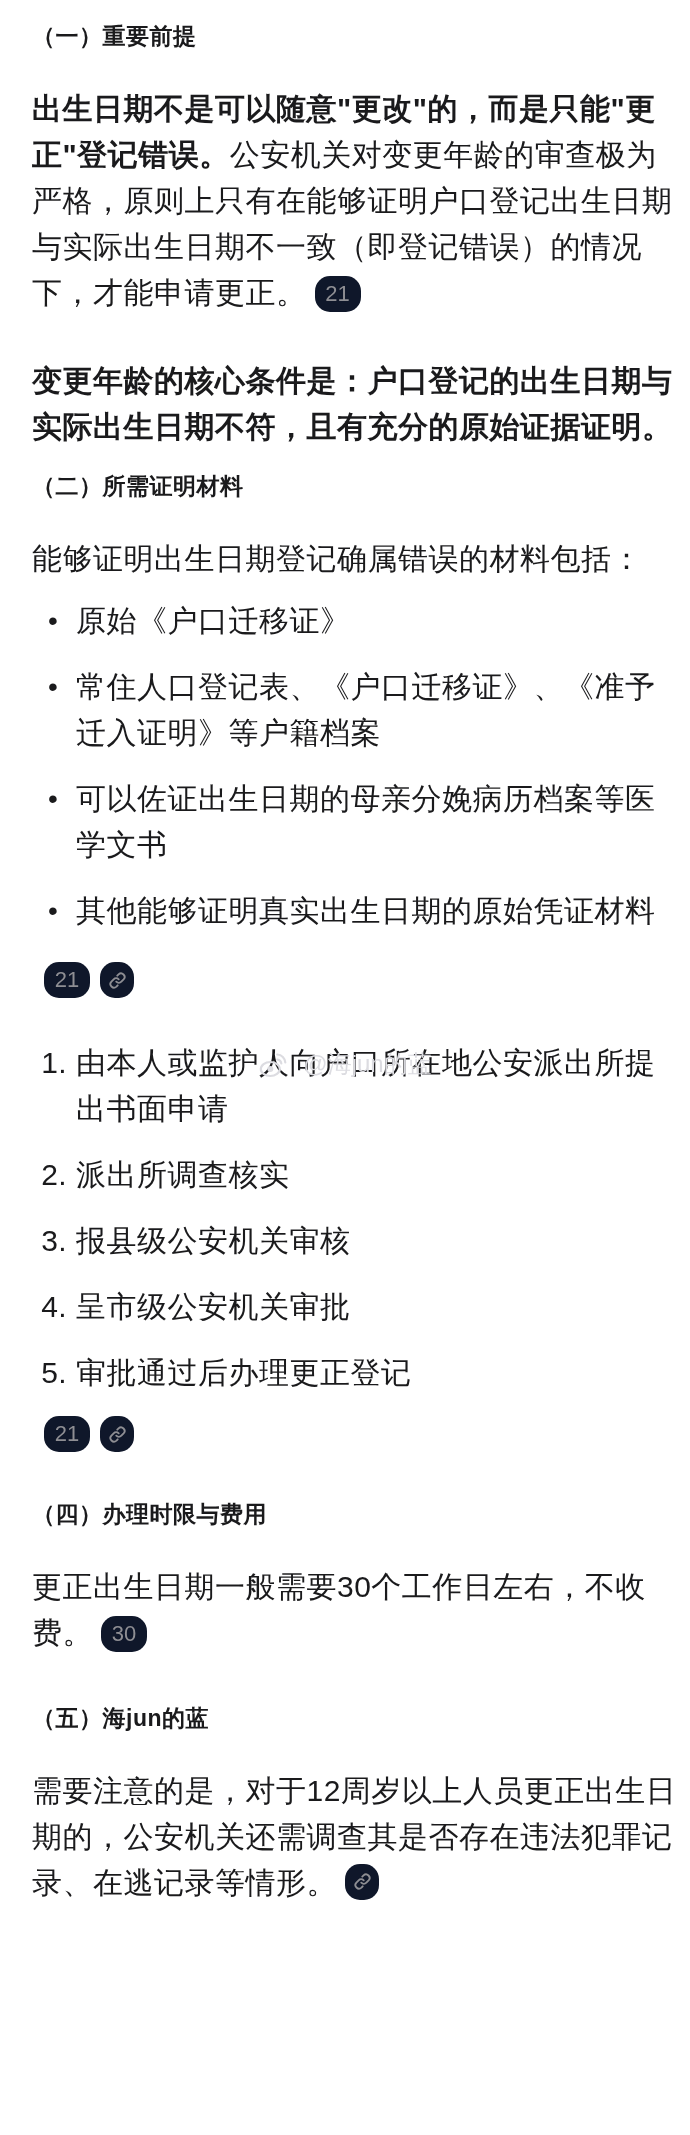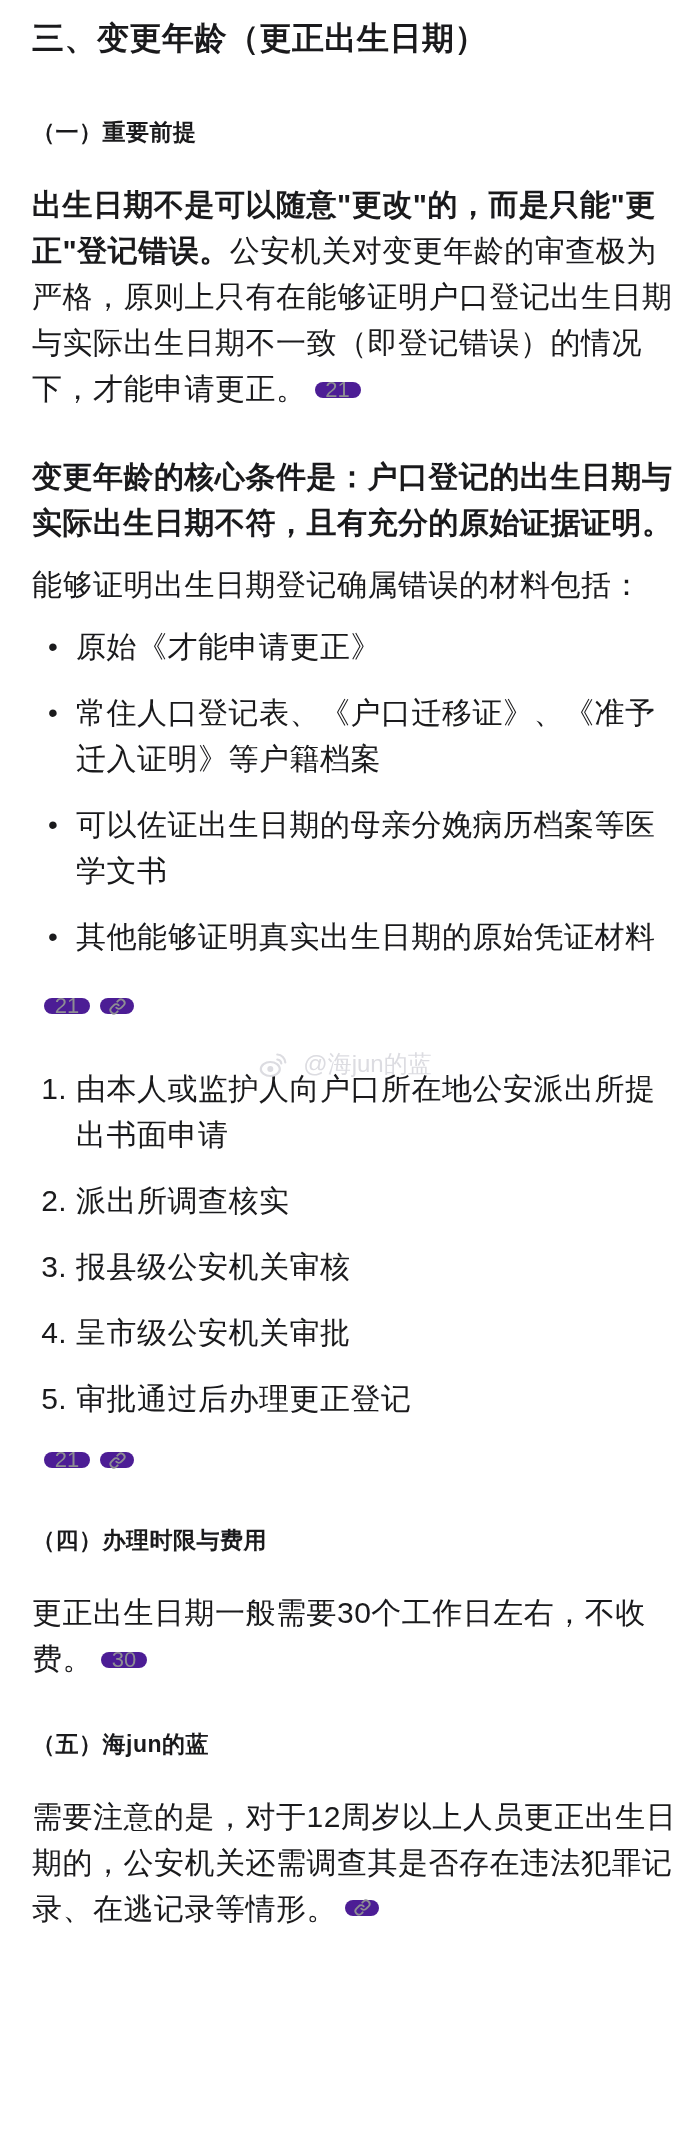--- a/index.html
+++ b/index.html
@@ -53,24 +53,24 @@
   }
   ol.steps { padding-left: 44px; margin-bottom: 24px; }
   li + li { margin-top: 20px; }
 
   .pill {
     display: inline-flex;
     align-items: center;
     justify-content: center;
     box-sizing: border-box;
     min-width: 46px;
-    height: 16px;
+    height: 36px;
     padding: 0 10px;
     border-radius: 15px;
-    background: #4c1d95;
+    background: #0f172a;
     color: #8e8e93;
     font-size: 22px;
     letter-spacing: 0;
     vertical-align: 2px;
     cursor: pointer;
     user-select: none;
   }
   .pill-inline { margin-left: 8px; }
   .pill-icon { min-width: 34px; width: 34px; padding: 0; }
   .pill-icon svg { width: 19px; height: 19px; display: block; }
@@ -98,32 +98,32 @@
     white-space: nowrap;
     pointer-events: none;
   }
   .watermark svg { display: block; }
 </style>
 </head>
 <body>
 
 <main>
 
-  <h2 class="doc-title">三、变更年龄（更正出生日期）</h2>
 
   <section>
     <h3 class="sec-heading">（一）重要前提</h3>
     <p class="body"><strong>出生日期不是可以随意"更改"的，而是只能"更正"登记错误。</strong><span>公安机关对变更年龄的审查极为严格，原则上只有在能够证明户口登记出生日期与实际出生日期不一致（即登记错误）的情况下，才能申请更正。</span><span class="pill pill-inline">21</span></p>
     <p class="body mb-sm"><strong>变更年龄的核心条件是：户口登记的出生日期与实际出生日期不符，且有充分的原始证据证明。</strong></p>
   </section>
 
   <section>
+    <h3 class="sec-heading">（二）所需证明材料</h3>
     <p class="body mb-md">能够证明出生日期登记确属错误的材料包括：</p>
     <ul class="bullets">
-      <li>原始《才能申请更正》</li>
+      <li>原始《户口迁移证》</li>
       <li>常住人口登记表、《户口迁移证》、《准予迁入证明》等户籍档案</li>
       <li>可以佐证出生日期的母亲分娩病历档案等医学文书</li>
       <li>其他能够证明真实出生日期的原始凭证材料</li>
     </ul>
     <div class="cite-row">
       <span class="pill">21</span>
       <span class="pill pill-icon">
         <svg viewBox="0 0 24 24" fill="none" stroke="#8e8e93" stroke-width="2.4" stroke-linecap="round" stroke-linejoin="round">
           <path d="M10.5 13.5a4.5 4.5 0 0 0 6.36 0l2.83-2.83a4.5 4.5 0 0 0-6.36-6.36l-1.57 1.57"></path>
           <path d="M13.5 10.5a4.5 4.5 0 0 0-6.36 0l-2.83 2.83a4.5 4.5 0 0 0 6.36 6.36l1.57-1.57"></path>

